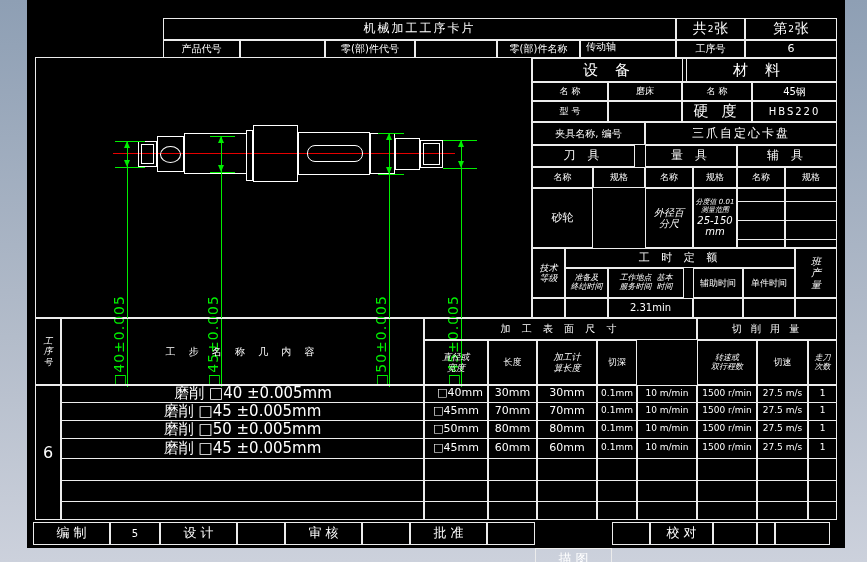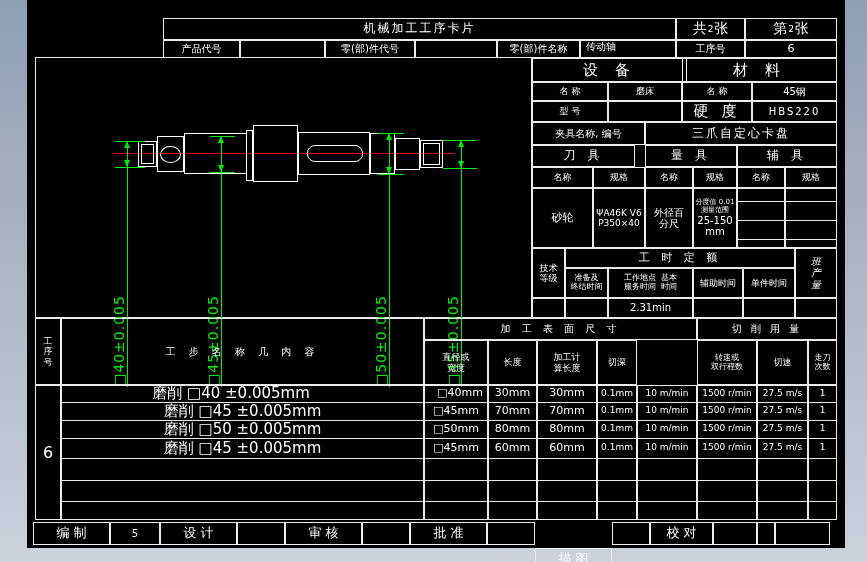--- a/index.html
+++ b/index.html
@@ -6,21 +6,21 @@
   body{width:867px;height:562px;overflow:hidden;
        background:linear-gradient(180deg,#8e9fb4 0%,#b3bcca 60%,#ccd1dc 100%);
        font-family:"DejaVu Sans",sans-serif;}
   .canvas{position:relative;width:867px;height:562px;}
   .sheet{position:absolute;left:27px;top:0;width:818px;height:548px;background:#000;}
   .c{position:absolute;box-sizing:border-box;border:1px solid #ececec;color:#fff;
      display:flex;align-items:center;justify-content:center;text-align:center;
      font-size:11px;line-height:1.12;}
   .t{position:absolute;box-sizing:border-box;color:#fff;display:flex;align-items:center;
      justify-content:center;text-align:center;line-height:1.1;}
-  .col{flex-direction:column;}
+  .col{flex-direction:column;font-style:italic;}
   .ln{position:absolute;background:#ececec;}
   .gln{position:absolute;background:#00ee00;}
   .shape{position:absolute;box-sizing:border-box;border:1px solid #fff;background:transparent;}
   .redline{position:absolute;height:1px;background:#e60000;}
   .dimlabel{position:absolute;color:#00ee00;font-size:14px;letter-spacing:1px;white-space:nowrap;
             width:192px;height:16px;transform:rotate(-90deg);transform-origin:top left;}
   .arrup{position:absolute;width:0;height:0;border-left:3px solid transparent;
          border-right:3px solid transparent;border-bottom:7px solid #00ee00;}
   .arrdn{position:absolute;width:0;height:0;border-left:3px solid transparent;
          border-right:3px solid transparent;border-top:7px solid #00ee00;}
@@ -118,24 +118,20 @@
   <div class="c f12 ls4" style="left:532px;top:145px;width:103px;height:22px">刀 具</div>
   <div class="c f12 ls4" style="left:645px;top:145px;width:92px;height:22px">量 具</div>
   <div class="c f12 ls4" style="left:737px;top:145px;width:100px;height:22px">辅 具</div>
   <div class="c f9" style="left:532px;top:167px;width:61px;height:21px">名称</div>
   <div class="c f9" style="left:593px;top:167px;width:52px;height:21px">规格</div>
   <div class="c f9" style="left:645px;top:167px;width:48px;height:21px">名称</div>
   <div class="c f9" style="left:693px;top:167px;width:44px;height:21px">规格</div>
   <div class="c f9" style="left:737px;top:167px;width:48px;height:21px">名称</div>
   <div class="c f9" style="left:785px;top:167px;width:52px;height:21px">规格</div>
   <div class="c f11" style="left:532px;top:188px;width:61px;height:60px">砂轮</div>
-  <div class="c col f9" style="left:593px;top:188px;width:52px;height:60px">
-    <span>ΨA46K V6</span>
-    <span>P350×40</span>
-  </div>
   <div class="c col f10" style="left:645px;top:188px;width:48px;height:60px">
     <span>外径百</span>
     <span>分尺</span>
   </div>
   <div class="c col" style="left:693px;top:188px;width:44px;height:60px">
     <span class="f7">分度值 0.01</span>
     <span class="f7">测量范围</span>
     <span class="f10">25-150</span>
     <span class="f10">mm</span>
   </div>
@@ -152,21 +148,21 @@
   <div class="c f11 ls4" style="left:565px;top:248px;width:230px;height:20px">工 时 定 额</div>
   <div class="c col f10" style="left:795px;top:248px;width:42px;height:50px;font-style:italic">
     <span>班</span>
     <span>产</span>
     <span>量</span>
   </div>
   <div class="c col f8" style="left:565px;top:268px;width:43px;height:30px">
     <span>准备及</span>
     <span>终结时间</span>
   </div>
-  <div class="c f8" style="left:608px;top:268px;width:85px;height:30px;gap:5px">
+  <div class="c f8" style="left:608px;top:268px;width:76px;height:30px;gap:5px">
     <span class="col" style="display:flex">
       <span>工作地点</span>
       <span>服务时间</span>
     </span>
     <span class="col" style="display:flex">
       <span>基本</span>
       <span>时间</span>
     </span>
   </div>
   <div class="c f9" style="left:693px;top:268px;width:50px;height:30px">辅助时间</div>
@@ -217,21 +213,21 @@
   <div class="c" style="left:757px;top:385px;width:51px;height:135px"></div>
   <div class="c" style="left:808px;top:385px;width:29px;height:135px"></div>
 
   <div class="ln" style="left:61px;top:402px;width:776px;height:1px"></div>
   <div class="ln" style="left:61px;top:420px;width:776px;height:1px"></div>
   <div class="ln" style="left:61px;top:438px;width:776px;height:1px"></div>
   <div class="ln" style="left:61px;top:458px;width:776px;height:1px"></div>
   <div class="ln" style="left:61px;top:480px;width:776px;height:1px"></div>
   <div class="ln" style="left:61px;top:501px;width:776px;height:1px"></div>
 
-  <div class="t f15" style="left:45px;top:384px;width:372px;height:18px">磨削 □40 ±0.005mm</div>
+  <div class="t f15" style="left:67px;top:384px;width:372px;height:18px">磨削 □40 ±0.005mm</div>
   <div class="t f11" style="left:424px;top:385px;width:72px;height:17px">□40mm</div>
   <div class="t f11" style="left:488px;top:385px;width:49px;height:17px">30mm</div>
   <div class="t f11" style="left:537px;top:385px;width:60px;height:17px">30mm</div>
   <div class="t f9" style="left:597px;top:385px;width:40px;height:17px">0.1mm</div>
   <div class="t f9" style="left:637px;top:385px;width:60px;height:17px">10 m/min</div>
   <div class="t f9" style="left:697px;top:385px;width:60px;height:17px">1500 r/min</div>
   <div class="t f9" style="left:757px;top:385px;width:51px;height:17px">27.5 m/s</div>
   <div class="t f9" style="left:808px;top:385px;width:29px;height:17px">1</div>
 
   <div class="t f15" style="left:61px;top:402px;width:363px;height:18px">磨削 □45 ±0.005mm</div>

